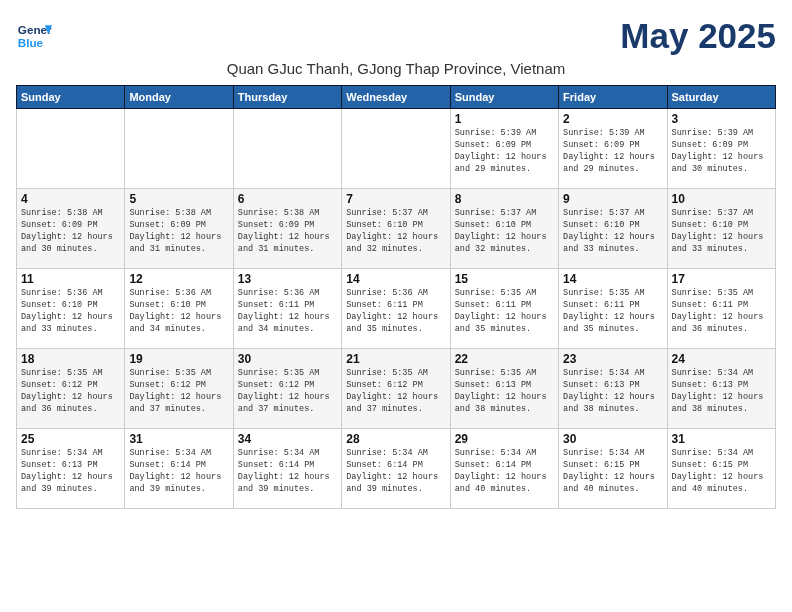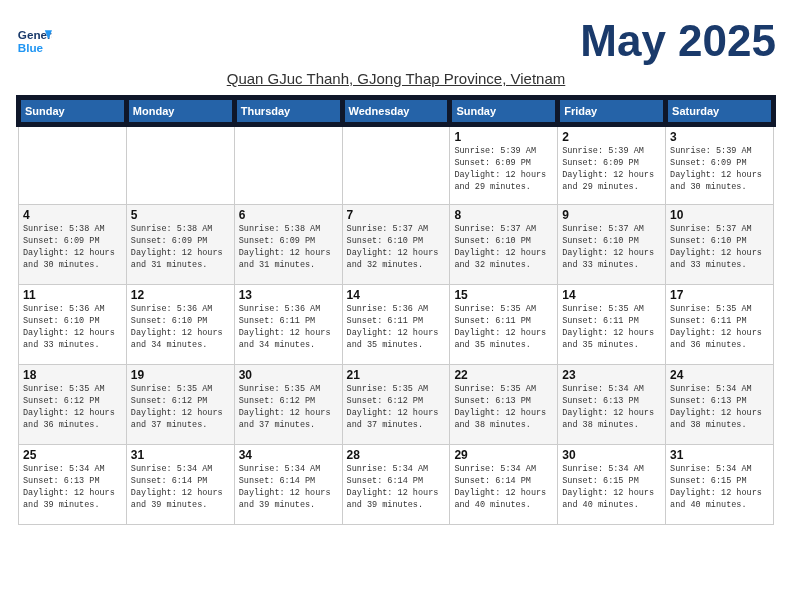--- a/index.html
+++ b/index.html
@@ -19,44 +19,43 @@
     .logo-area {
       display: flex;
       align-items: center;
     }
     .logo-icon {
       width: 36px;
       height: 36px;
       margin-right: 4px;
     }
     .month-title {
-      font-size: 44px;
+      font-size: 35px;
       font-weight: bold;
       color: #1a3a6b;
       text-align: right;
     }
     .subtitle {
       text-align: center;
       font-size: 15px;
       color: #333;
       margin-bottom: 8px;
-      text-decoration: underline;
     }
     table {
       width: 100%;
       border-collapse: collapse;
       font-size: 9.5px;
     }
     thead tr th {
       background-color: #2563a8;
       color: #fff;
       text-align: left;
       padding: 5px 4px;
       font-size: 11px;
-      border: 5px solid #0f172a;
+      border: 1px solid #0f172a;
     }
     tbody tr td {
       border: 1px solid #ccc;
       vertical-align: top;
       padding: 3px 4px;
       width: 14.28%;
       height: 80px;
       background: #fff;
     }
     tbody tr:nth-child(even) td {

